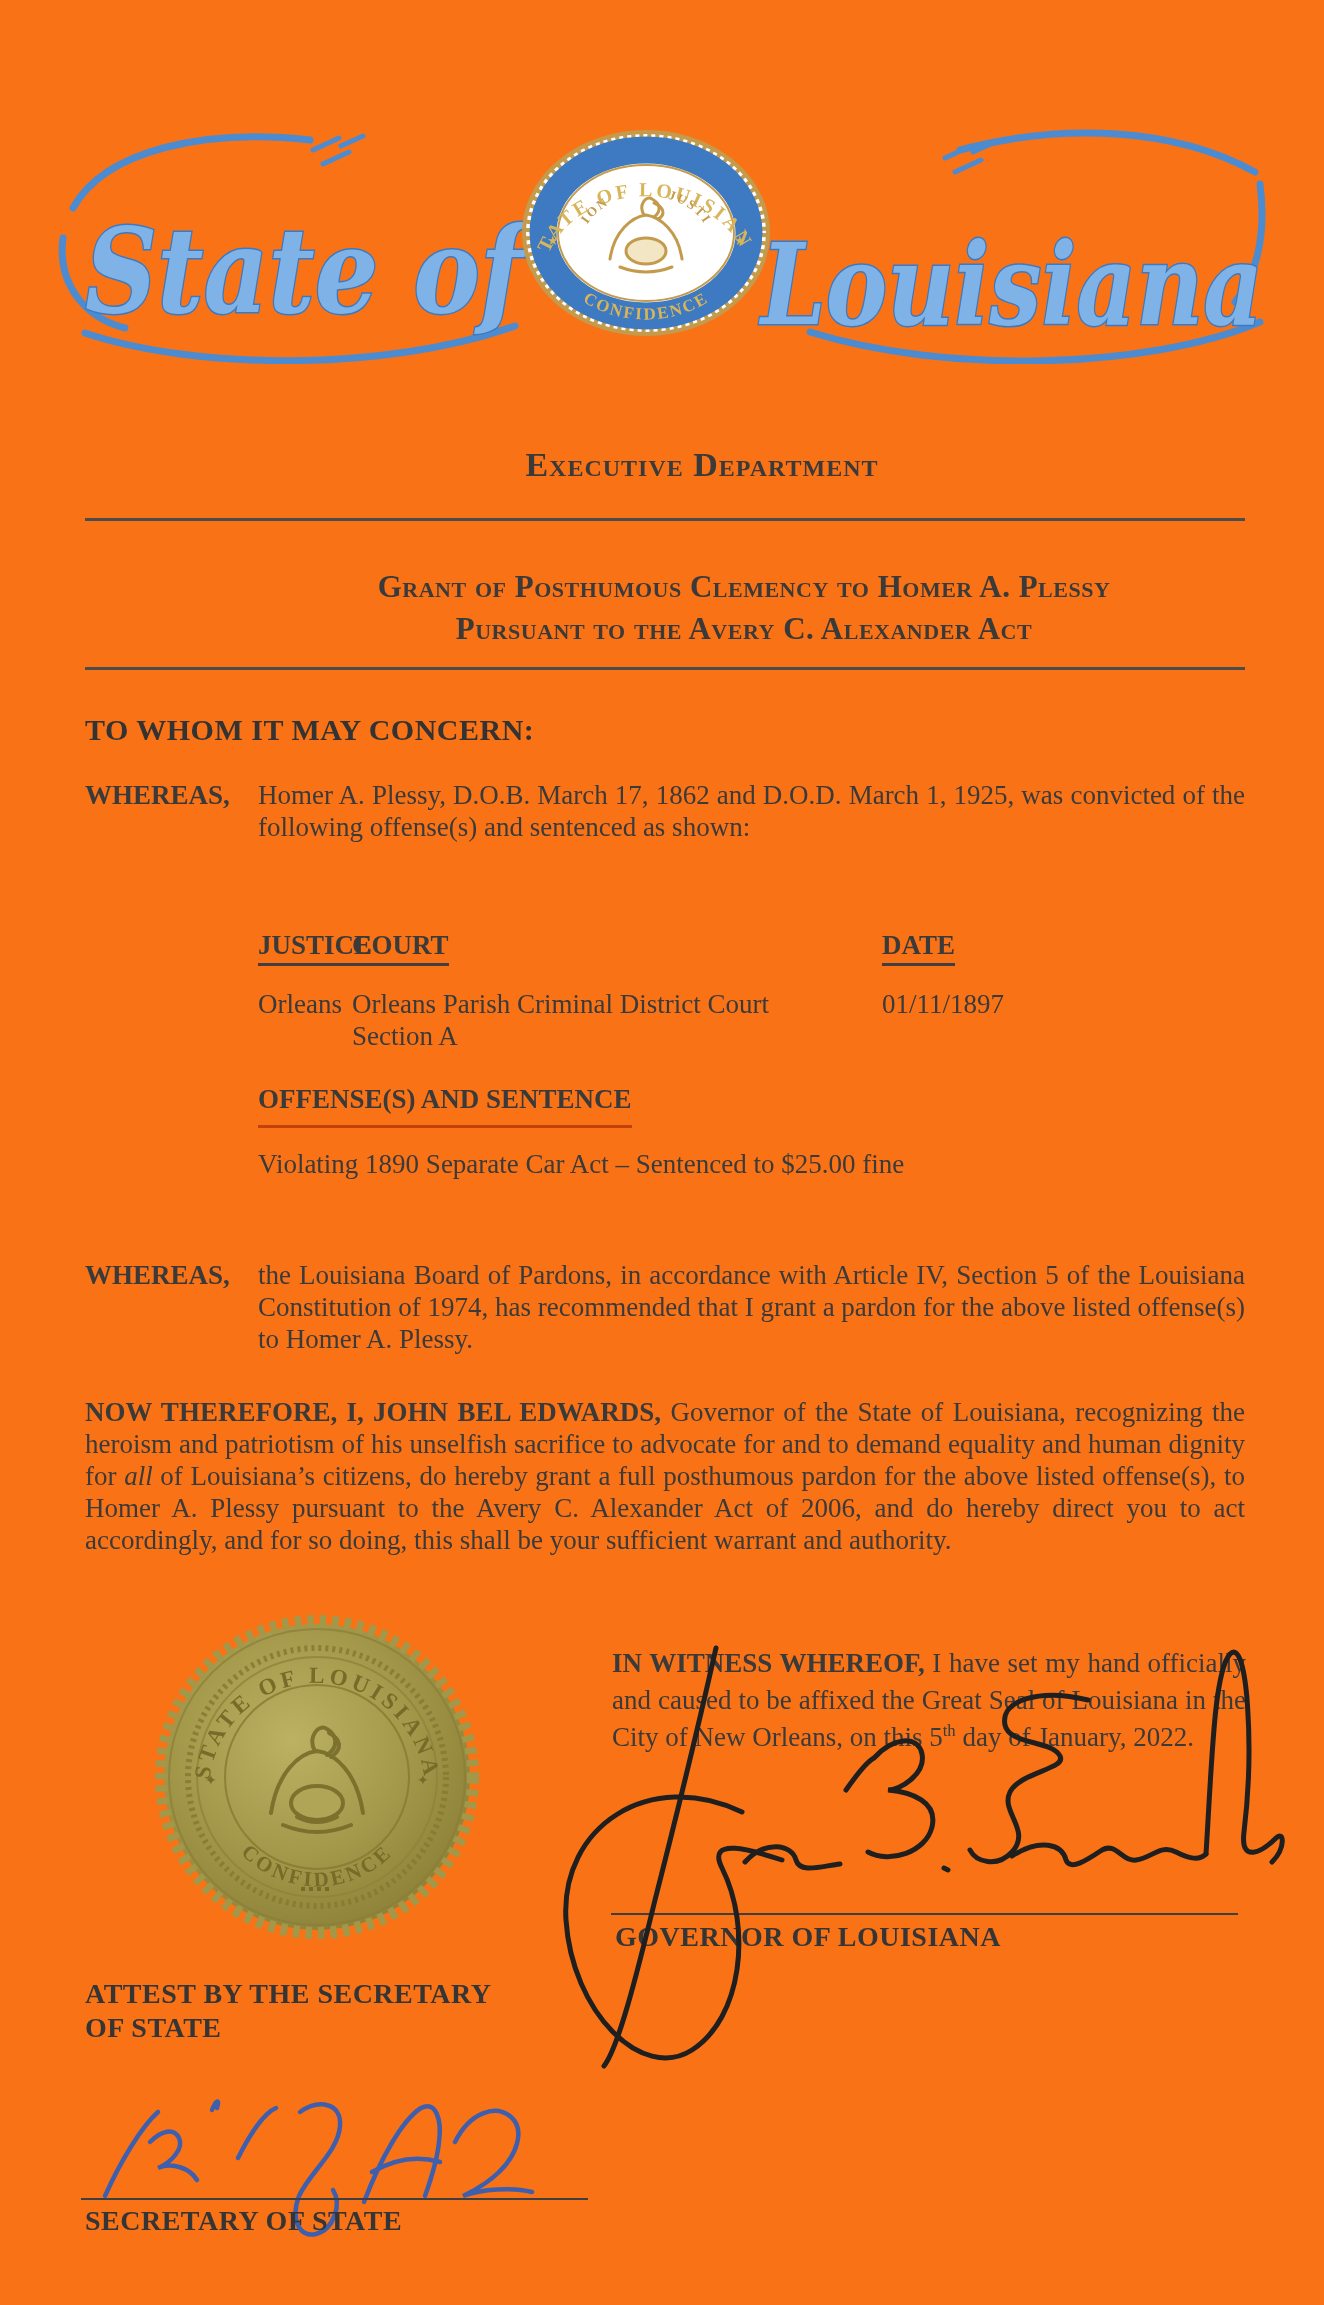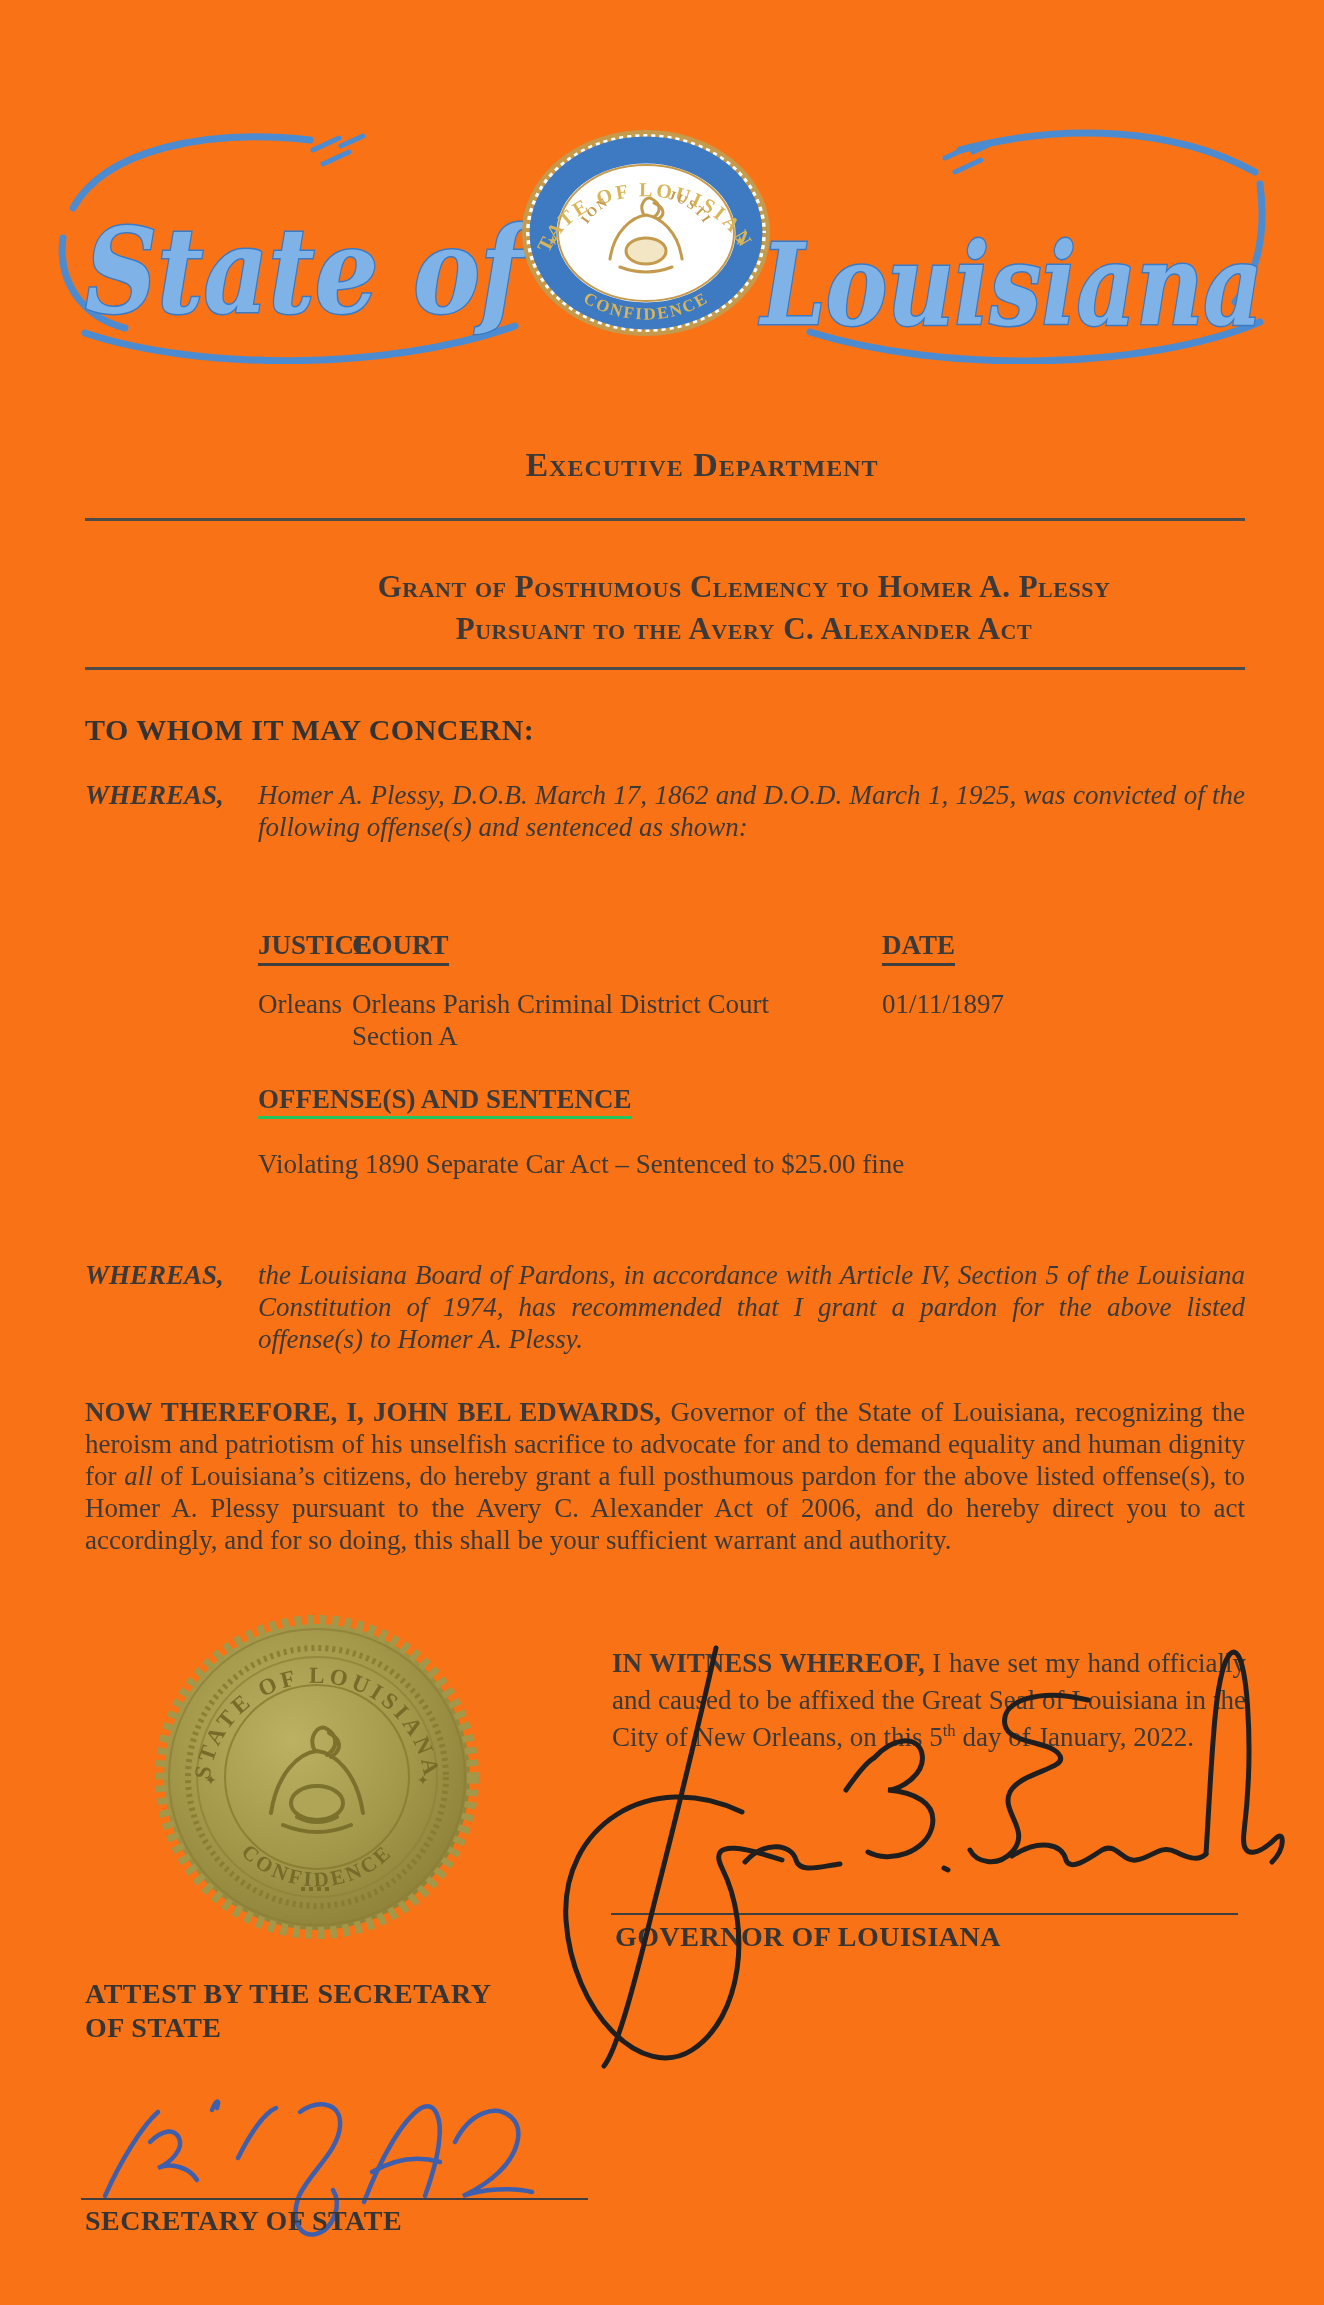--- a/index.html
+++ b/index.html
@@ -7,27 +7,27 @@
         font-family:"Liberation Serif",serif;color:#323232;overflow:hidden;}
   .abs{position:absolute;}
   .b{font-weight:bold;}
   .sc{font-variant:small-caps;margin-left:40px;}
   .center{text-align:center;width:100%;}
   .rule{position:absolute;height:3px;background:#4c4c4c;}
   .dept{top:446px;font-size:34px;letter-spacing:1px;color:#3a3a3a;}
   .grant{top:566px;font-size:31px;line-height:42px;letter-spacing:0.5px;color:#3a3a3a;padding-left:42px;}
   .salutation{left:85px;top:713px;font-size:30px;letter-spacing:0.5px;color:#333;}
   .body-text{font-size:27px;line-height:32px;text-align:justify;color:#3a3a3a;}
-  .hang{display:grid;grid-template-columns:173px 1fr;width:1160px;font-style:italic;}
+  .hang{display:grid;grid-template-columns:173px 1fr;width:1160px;}
   .hang .lbl{font-weight:bold;text-align:left;}
   .tblhead{font-size:27px;font-weight:bold;color:#3a3a3a;}
   .tblhead span{display:inline-block;border-bottom:3px solid #3f3f3f;padding-bottom:2px;}
   .cell{font-size:27px;line-height:32px;color:#3a3a3a;font-family:Liberation Serif, serif;}
   .offense-h{font-size:27px;font-weight:bold;color:#3a3a3a;}
-  .offense-h span{display:inline-block;border-bottom:3px solid #22c55e;padding-bottom:1px;}
+  .offense-h span{display:inline-block;border-bottom:3px solid #c2410c;padding-bottom:10px;}
   .sig-title{font-size:28px;font-weight:bold;color:#353535;letter-spacing:0.5px;}
   .witness{left:612px;top:1645px;width:634px;font-size:27px;line-height:37px;text-align:justify;color:#3a3a3a;}
   sup{font-size:0.62em;vertical-align:super;line-height:0;}
   .script-art{pointer-events:none;}
   .ink{pointer-events:none;}
   .sealtxt{font-family:"Liberation Serif",serif;font-weight:bold;}
 </style>
 </head>
 <body>
 

